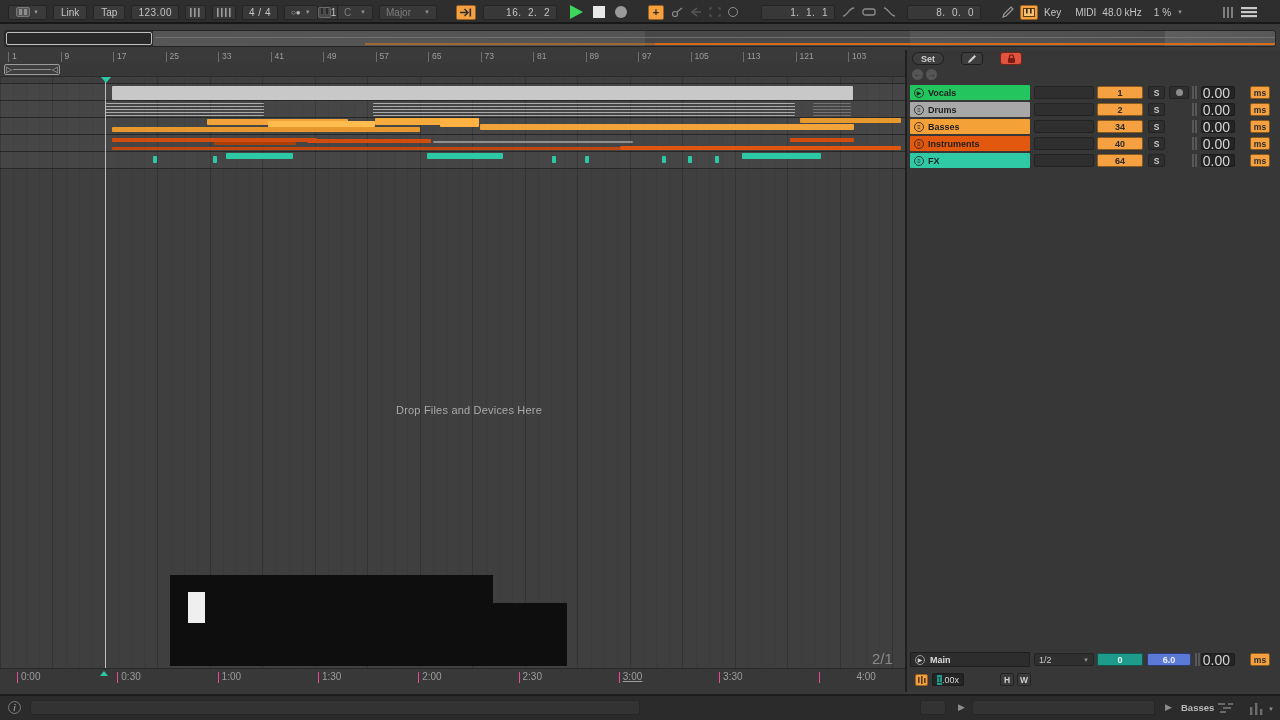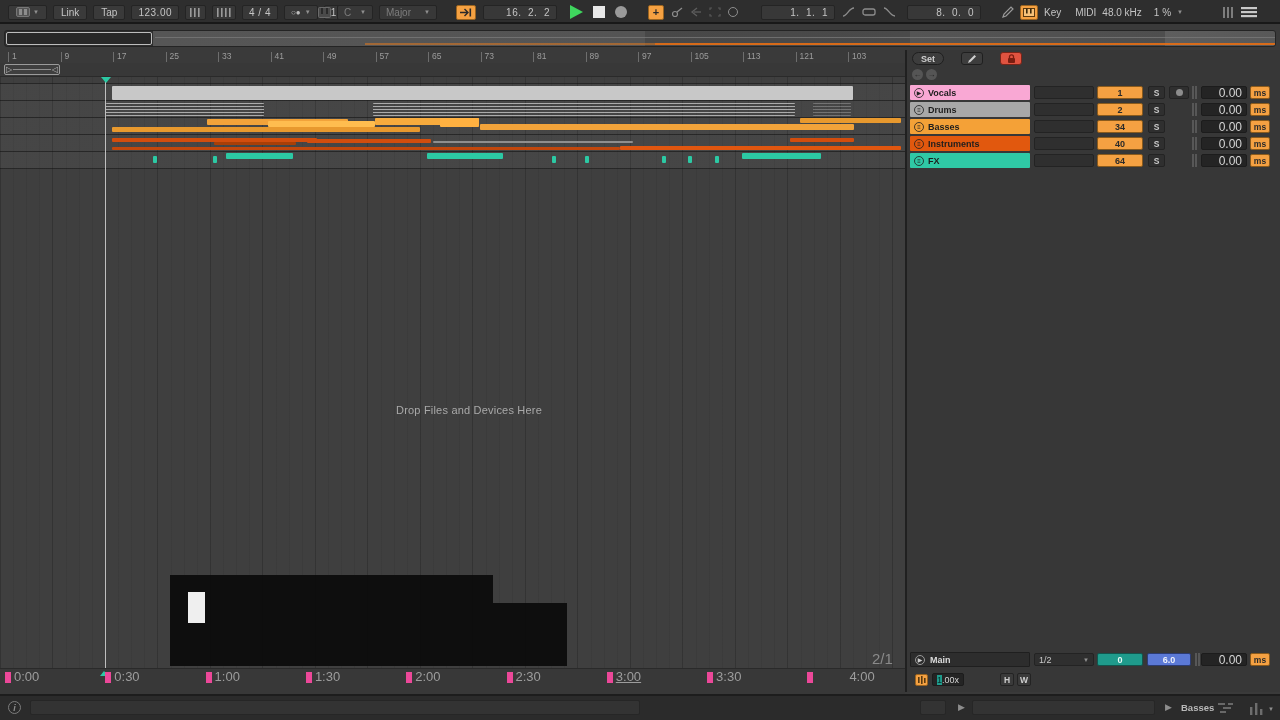--- a/index.html
+++ b/index.html
@@ -66,39 +66,39 @@
   .tname { position:absolute; left:3px; top:0; width:120px; height:15px; border-radius:1px; display:flex; align-items:center; gap:4px; padding:0 4px; }
   .ticon { width:10px; height:10px; border:1px solid rgba(30,30,30,.8); border-radius:50%; color:#222; font-size:6px; display:flex; align-items:center; justify-content:center; flex:0 0 auto; }
   .tlabel { font-size:9px; font-weight:bold; color:#1e1e1e; white-space:nowrap; overflow:hidden; }
   .tslider { position:absolute; left:127px; top:1px; width:60px; height:13px; background:#2f2f2f; border:1px solid #232323; border-radius:2px; }
   .tnum { position:absolute; left:190px; top:1px; width:46px; height:13px; background:#f5a142; border:1px solid #8a5a1c; border-radius:2px; color:#2a2a2a; font-size:9px; font-weight:bold; display:flex; align-items:center; justify-content:center; }
   .tsolo { position:absolute; left:241px; top:1px; width:17px; height:13px; background:#2f2f2f; border:1px solid #232323; border-radius:2px; color:#c9c9c9; font-size:8.5px; font-weight:bold; display:flex; align-items:center; justify-content:center; }
   .trec { position:absolute; left:262px; top:1px; width:20px; height:13px; background:#2f2f2f; border:1px solid #232323; border-radius:2px; display:flex; align-items:center; justify-content:center; }
   .trec-dot { width:7px; height:7px; border-radius:50%; background:#8d8d8d; }
   .tmeter { position:absolute; left:285px; top:1px; width:6px; height:13px; display:flex; gap:1px; }
   .tmeter i { width:2px; height:13px; background:#575757; }
-  .tdelay { position:absolute; left:294px; top:1px; width:46px; height:13px; background:#242424; border:1px solid #1c1c1c; border-radius:2px; color:#d5d5d5; font-size:12px; display:flex; align-items:center; justify-content:flex-end; padding-right:4px; }
+  .tdelay { position:absolute; left:294px; top:1px; width:34px; height:13px; background:#242424; border:1px solid #1c1c1c; border-radius:2px; color:#d5d5d5; font-size:14px; display:flex; align-items:center; justify-content:flex-end; padding-right:4px; }
   .tms { position:absolute; left:343px; top:1px; width:20px; height:13px; background:#f5a142; border:1px solid #8a5a1c; border-radius:2px; color:#2a2a2a; font-size:8.5px; font-weight:bold; display:flex; align-items:center; justify-content:center; }
 
   .main-row { position:absolute; left:0; top:602px; width:375px; height:16px; }
   .main-name { position:absolute; left:3px; top:0; width:120px; height:15px; background:#2d2d2d; border:1px solid #1f1f1f; border-radius:1px; display:flex; align-items:center; gap:5px; padding:0 4px; }
   .main-name .ticon { border-color:#9a9a9a; color:#cfcfcf; }
   .main-name .tlabel { color:#dcdcdc; }
   .main-routing { position:absolute; left:127px; top:1px; width:60px; height:13px; background:#2f2f2f; border:1px solid #232323; border-radius:2px; color:#c9c9c9; font-size:9px; display:flex; align-items:center; justify-content:space-between; padding:0 4px; }
   .main-pan { position:absolute; left:190px; top:1px; width:46px; height:13px; background:#1f9b8c; border:1px solid #11564e; border-radius:2px; color:#eafaf7; font-size:9px; font-weight:bold; display:flex; align-items:center; justify-content:center; }
   .main-vol { position:absolute; left:240px; top:1px; width:44px; height:13px; background:#5b79d6; border:1px solid #2c3c74; border-radius:2px; color:#eef1fb; font-size:9px; font-weight:bold; display:flex; align-items:center; justify-content:center; }
 
   .speed-row { position:absolute; left:0; top:622px; width:375px; height:16px; }
   .speed-box { position:absolute; left:25px; top:1px; height:13px; background:#242424; border:1px solid #1c1c1c; border-radius:2px; color:#d5d5d5; font-size:9px; display:flex; align-items:center; padding:0 4px; }
   .speed-box b { background:#1f9b8c; color:#06332d; font-weight:normal; }
   .hw { position:absolute; top:1px; width:14px; height:13px; background:#3a3a3a; border:1px solid #232323; border-radius:2px; color:#cfcfcf; font-size:8.5px; font-weight:bold; display:flex; align-items:center; justify-content:center; }
 
   
   .time-ruler { position:absolute; left:0; top:668px; width:905px; height:26px; background:#383838; border-top:1px solid #2a2a2a; }
-  .time-label { position:absolute; top:3px; font-size:13px; color:#9d9d9d; padding-left:3px; border-left:6px solid #ec4899; height:11px; line-height:10px; }
+  .time-label { position:absolute; top:3px; font-size:10px; color:#9d9d9d; padding-left:3px; border-left:1px solid #ec4899; height:11px; line-height:10px;margin-left:12px; }
   .time-tri { position:absolute; left:100px; top:2px; width:0; height:0; border-left:4px solid transparent; border-right:4px solid transparent; border-bottom:5px solid #2cc9a4; }
 
   
   .statusbar { position:absolute; left:0; top:694px; width:1280px; height:26px; background:#2b2b2b; border-top:2px solid #1d1d1d; }
   .info-icon { position:absolute; left:8px; top:5px; width:13px; height:13px; border:1px solid #7d7d7d; border-radius:50%; color:#8d8d8d; font-size:9px; font-style:italic; font-weight:bold; display:flex; align-items:center; justify-content:center; }
   .status-field { position:absolute; left:30px; top:4px; width:610px; height:15px; background:#333; border:1px solid #262626; border-radius:2px; }
   .mini-box { position:absolute; left:920px; top:4px; width:26px; height:15px; background:#333; border:1px solid #262626; border-radius:2px; }
   .sb-play { position:absolute; top:6px; color:#8d8d8d; font-size:9px; }
   .sb-bar { position:absolute; left:972px; top:4px; width:183px; height:15px; background:#333; border:1px solid #262626; border-radius:2px; }
   .sb-clip { position:absolute; left:1181px; top:6px; color:#b9b9b9; font-size:9.5px; font-weight:bold; }
@@ -328,21 +328,21 @@
           </svg>
       </div>
     </div>
     <div class="nav-arrows">
       <div class="nav-arrow">←</div>
       <div class="nav-arrow">→</div>
     </div>
 
     <div>
         <div class="trow" style="top: 35px;">
-          <div class="tname" style="background:#f9a8d4">
+          <div class="tname" style="background:#22c55e">
             <span class="ticon">▶</span>
             <span class="tlabel">Vocals</span>
           </div>
           <div class="tslider"></div>
           <div class="tnum">1</div>
           <div class="tsolo">S</div>
           <div class="trec">
             <span class="trec-dot"></span>
           </div>
           <div class="tmeter">

